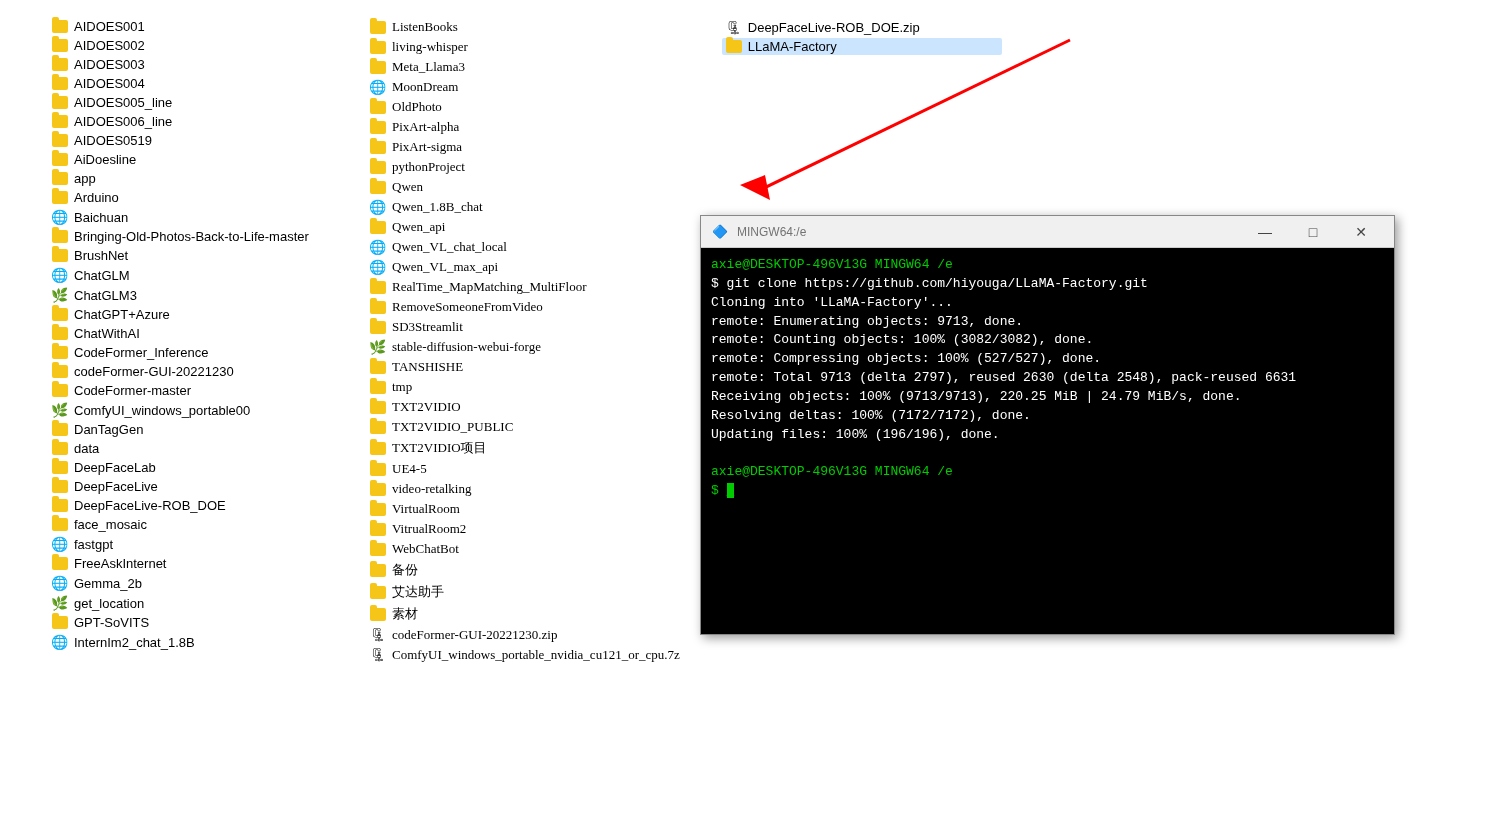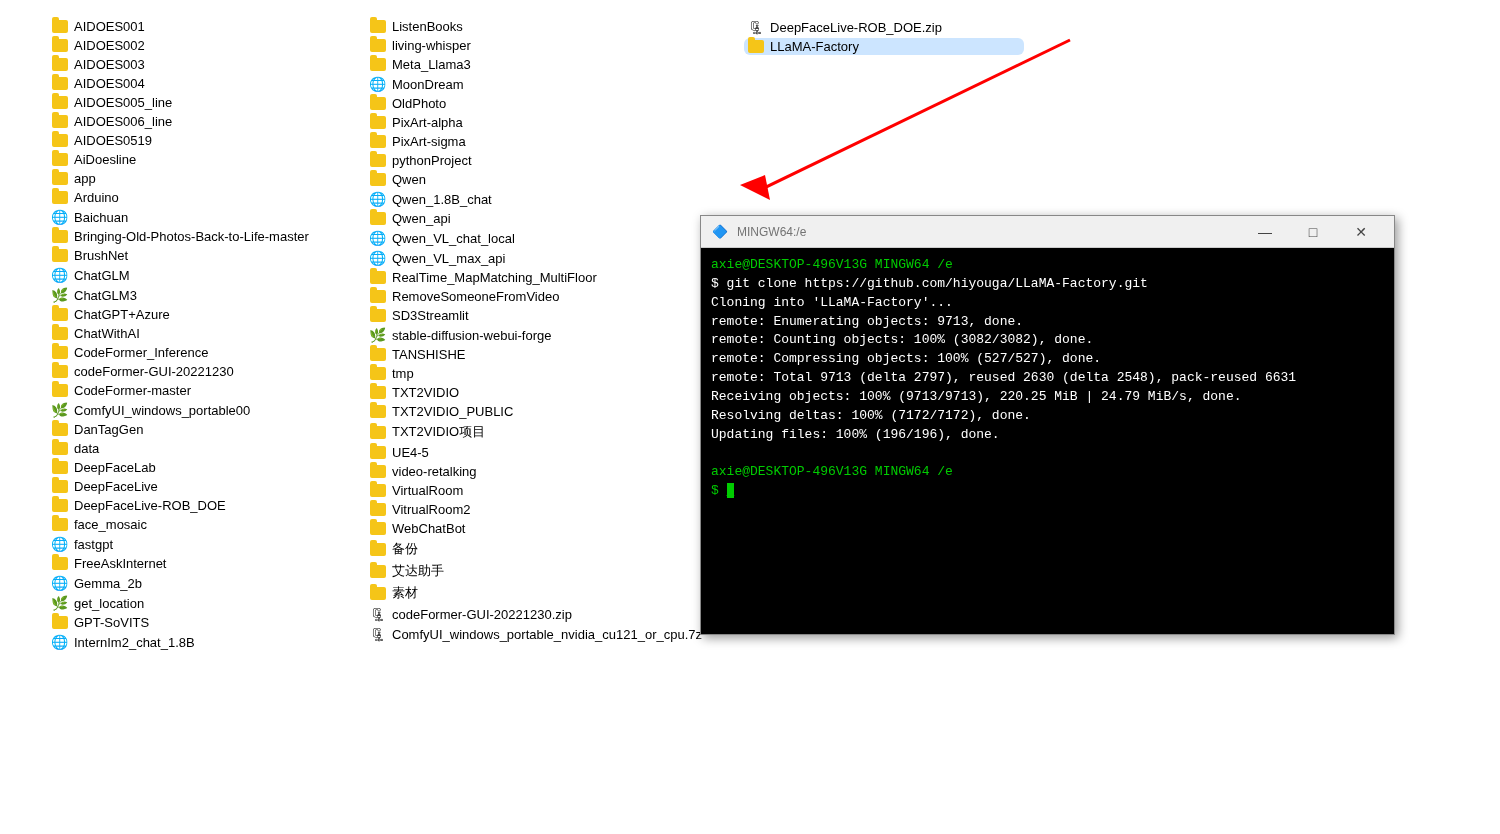--- a/index.html
+++ b/index.html
@@ -190,21 +190,21 @@
 
     
     .columns-wrapper {
       display: flex;
       gap: 0;
       width: 100%;
       padding: 8px 10px;
     }
 
     .col1 { min-width: 300px; }
-    .col2 { min-width: 310px; }
+    .col2 { min-width: 310px; font-family: Liberation Serif, serif; }
     .col3 { min-width: 300px; }
   </style>
 </head>
 <body>
 
 <div class="file-explorer">
   <div class="columns-wrapper">
 
     <div class="file-column col1" id="col1-container">
         <div class="file-item">
@@ -470,21 +470,21 @@
           <span style="width:16px;height:16px;display:inline-flex;align-items:center;justify-content:center;flex-shrink:0;font-size:13px;">🗜</span>
           <span class="file-name">ComfyUI_windows_portable_nvidia_cu121_or_cpu.7z</span>
         </div>
       </div>
 
     <div class="file-column col3" id="col3-container">
         <div class="file-item">
           <span style="width:16px;height:16px;display:inline-flex;align-items:center;justify-content:center;flex-shrink:0;font-size:13px;">🗜</span>
           <span class="file-name">DeepFaceLive-ROB_DOE.zip</span>
         </div>
-        <div class="file-item" style="background: rgb(204, 229, 255); border-radius: 6px;">
+        <div class="file-item" style="background: rgb(204, 229, 255);">
           <span class="folder-icon folder-icon-yellow"></span>
           <span class="file-name">LLaMA-Factory</span>
         </div>
       </div>
   </div>
 </div>
 
 <svg class="red-arrow" viewBox="0 0 400 200" xmlns="http://www.w3.org/2000/svg">
   <line x1="390" y1="10" x2="80" y2="160" stroke="red" stroke-width="3"></line>
   <polygon points="60,155 85,145 90,170" fill="red"></polygon>

